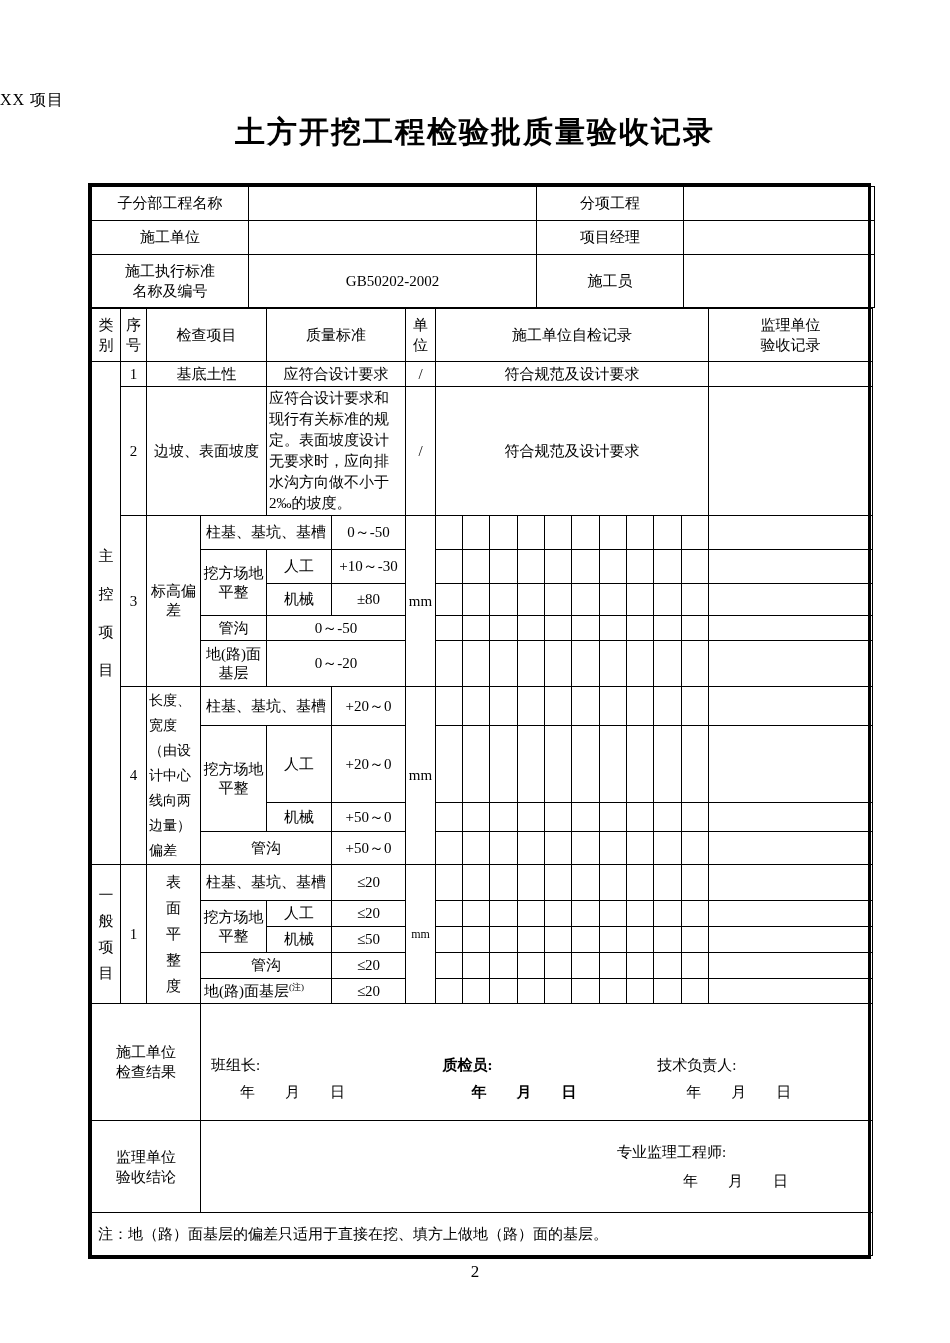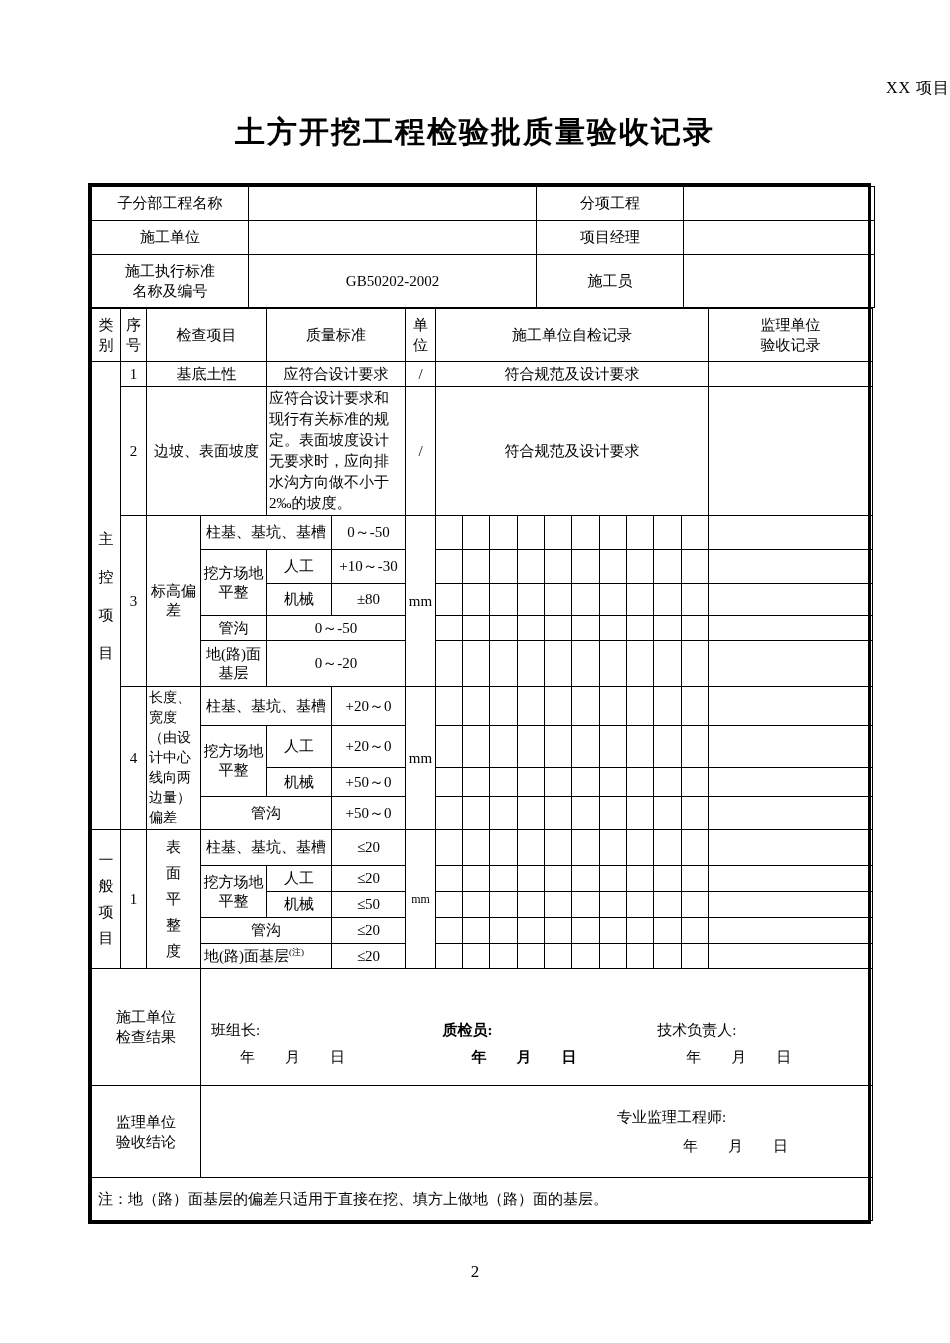--- a/index.html
+++ b/index.html
@@ -1,30 +1,30 @@
 <!DOCTYPE html>
 <html><head>
 <meta charset="utf-8">
 <style>
   html,body{margin:0;padding:0;background:#fff;}
   .sheet{position:relative;width:950px;height:1343px;background:#ffffff;
          font-family:"Liberation Serif","DejaVu Serif",serif;color:#000;}
-  .project-line{position:absolute;top:78px;left:0;width:100%;text-align:right;
+  .project-line{position:absolute;top:90px;left:0;width:100%;text-align:left;
          font-size:16px;letter-spacing:1px;}
   .main-title{position:absolute;top:112px;left:0;width:100%;text-align:center;
          font-size:30px;font-weight:bold;letter-spacing:2px;}
   .tbl-wrap{position:absolute;left:88px;top:183px;width:783px;border:3px solid #000;
          box-sizing:border-box;background:#fff;}
   table{border-collapse:collapse;width:100%;table-layout:fixed;}
   td{border:1px solid #000;text-align:center;vertical-align:middle;font-size:15px;
          padding:0;overflow:hidden;}
   .pre{white-space:pre-line;line-height:20px;}
   .leftal{text-align:left;padding:1px 3px;}
   .stdtext{text-align:left;padding:1px 2px;line-height:21px;font-size:15px;}
-  .itemwrap{text-align:left;padding:1px 2px;line-height:20px;font-size:14px;}
+  .itemwrap{text-align:left;padding:1px 2px;line-height:25px;font-size:14px;}
   .vtext{width:1em;margin:0 auto;line-height:38px;text-align:center;}
   .vtext.tight{line-height:26px;}
   .mm-sm{font-size:12px;}
   .supmark{font-size:9px;vertical-align:super;}
   .sig-flex{display:flex;text-align:left;padding-top:34px;vertical-align:top;}
   .sig-b{box-sizing:border-box;}
   .sig-b1{width:34.5%;}
   .sig-b2{width:32%;font-weight:bold;}
   .sig-b3{width:33.5%;}
   .sig-label{padding-left:10px;}

